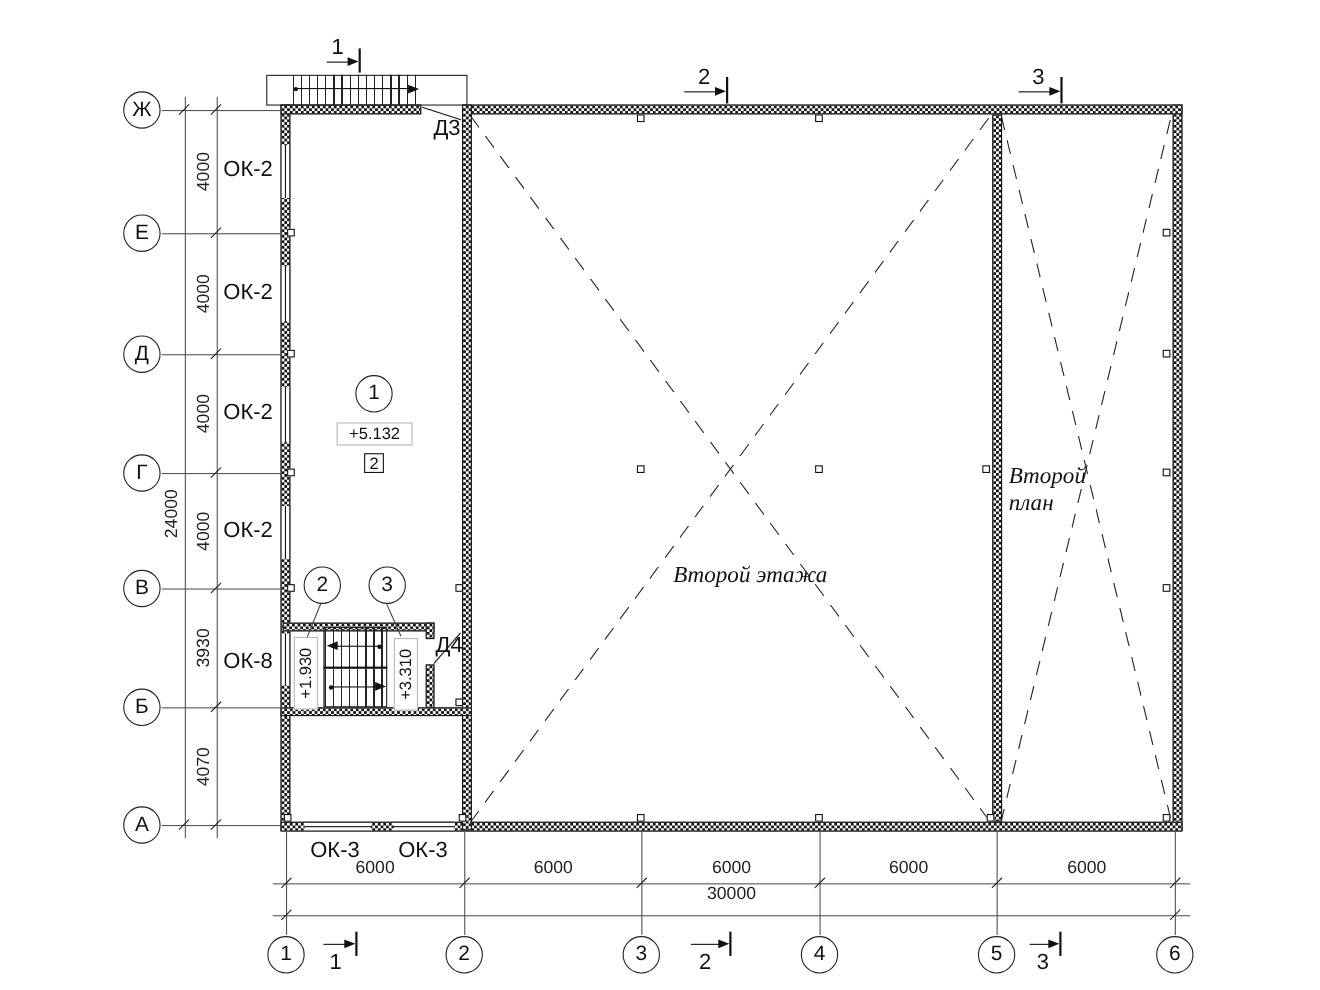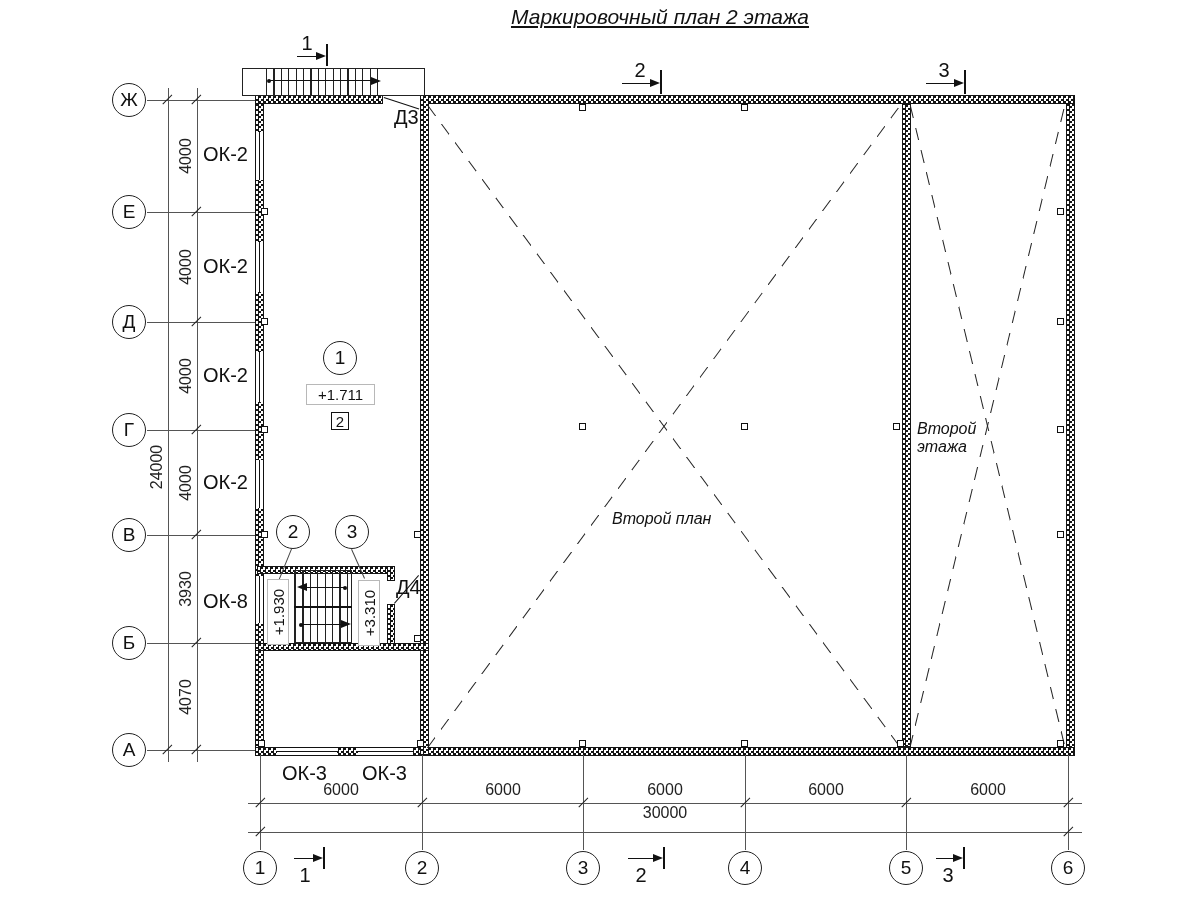--- a/index.html
+++ b/index.html
@@ -32,30 +32,29 @@
   .dot{position:absolute;width:4px;height:4px;border-radius:50%;background:#111;}
   .secnum{position:absolute;width:22px;text-align:center;font-size:20px;color:#111;}
   .sectick{position:absolute;width:1.5px;background:#111;}
   .colsq{position:absolute;width:7px;height:7px;border:1.2px solid #111;background:#fff;box-sizing:border-box;z-index:4;}
   .treads{position:absolute;background-image:repeating-linear-gradient(90deg,#222 0 1.2px,transparent 1.2px 7.4px);}
   .levelbox{position:absolute;background:#fff;border:1px solid #b8b8b8;color:#111;font-size:15px;
             display:flex;align-items:center;justify-content:center;z-index:6;}
   .sqcall{position:absolute;width:18px;height:18px;border:1.4px solid #111;background:#fff;
           display:flex;align-items:center;justify-content:center;font-size:15px;box-sizing:border-box;z-index:6;}
   .lead{position:absolute;height:1px;background:#444;transform-origin:0 0;}
-  .roomlbl{position:absolute;font-family:Liberation Sans, sans-serif;font-style:italic;font-size:16px;color:#111;z-index:3;}
+  .roomlbl{position:absolute;font-family:Liberation Serif, serif;font-style:italic;font-size:21px;color:#111;z-index:3;}
   #title{position:absolute;left:400px;top:5px;width:520px;text-align:center;font-size:21px;
          font-style:italic;text-decoration:underline;color:#111;}
 </style>
 </head>
 <body>
 
 <div id="plan">
 
-  <div id="title">Маркировочный план 2 этажа</div>
 
   <div class="lh" style="left:147px;top:100px;width:108px;"></div>
   <div class="lh" style="left:147px;top:212px;width:108px;"></div>
   <div class="lh" style="left:147px;top:322px;width:108px;"></div>
   <div class="lh" style="left:147px;top:430px;width:108px;"></div>
   <div class="lh" style="left:147px;top:535px;width:108px;"></div>
   <div class="lh" style="left:147px;top:643px;width:108px;"></div>
   <div class="lh" style="left:147px;top:750px;width:108px;"></div>
 
   <div class="lv" style="left:168px;top:88px;height:674px;"></div>
@@ -191,40 +190,40 @@
   <div class="okl" style="left:203px;top:471px;">ОК-2</div>
   <div class="okl" style="left:203px;top:590px;">ОК-8</div>
   <div class="okl" style="left:282px;top:762px;">ОК-3</div>
   <div class="okl" style="left:362px;top:762px;">ОК-3</div>
   <div class="okl" style="left:394px;top:106px;">Д3</div>
   <div class="okl" style="left:396px;top:576px;">Д4</div>
 
   <div class="circle" style="left:323px;top:341px;">
       <span>1</span>
     </div>
-  <div class="levelbox" style="left:306px;top:384px;width:67px;height:19px;">+1.711</div>
+  <div class="levelbox" style="left:306px;top:384px;width:67px;height:19px;">+5.132</div>
   <div class="sqcall" style="left:331px;top:412px;">
       <span>2</span>
     </div>
 
   <div class="circle" style="left:276px;top:515px;">
       <span>2</span>
     </div>
   <div class="circle" style="left:335px;top:515px;">
       <span>3</span>
     </div>
   <div class="lead" style="left:292px;top:549px;width:34px;transform:rotate(112deg);"></div>
   <div class="lead" style="left:352px;top:549px;width:32px;transform:rotate(66deg);"></div>
   <div class="levelbox" style="left:245px;top:601px;width:64px;height:20px;transform:rotate(-90deg);">+1.930</div>
   <div class="levelbox" style="left:336px;top:602px;width:64px;height:20px;transform:rotate(-90deg);">+3.310</div>
 
-  <div class="roomlbl" style="left:612px;top:510px;">Второй план</div>
+  <div class="roomlbl" style="left:612px;top:510px;">Второй этажа</div>
   <div class="roomlbl" style="left:917px;top:420px;">
     <div>Второй</div>
-    <div>этажа</div>
+    <div>план</div>
   </div>
 
   <div class="secnum" style="left:296px;top:32px;">1</div>
   <div class="blh" style="left:297px;top:56px;width:22px;"></div>
   <div class="arr-r" style="left:316px;top:52px;"></div>
   <div class="sectick" style="left:326px;top:44px;height:22px;"></div>
 
   <div class="secnum" style="left:629px;top:59px;">2</div>
   <div class="blh" style="left:622px;top:83px;width:29px;"></div>
   <div class="arr-r" style="left:650px;top:79px;"></div>

